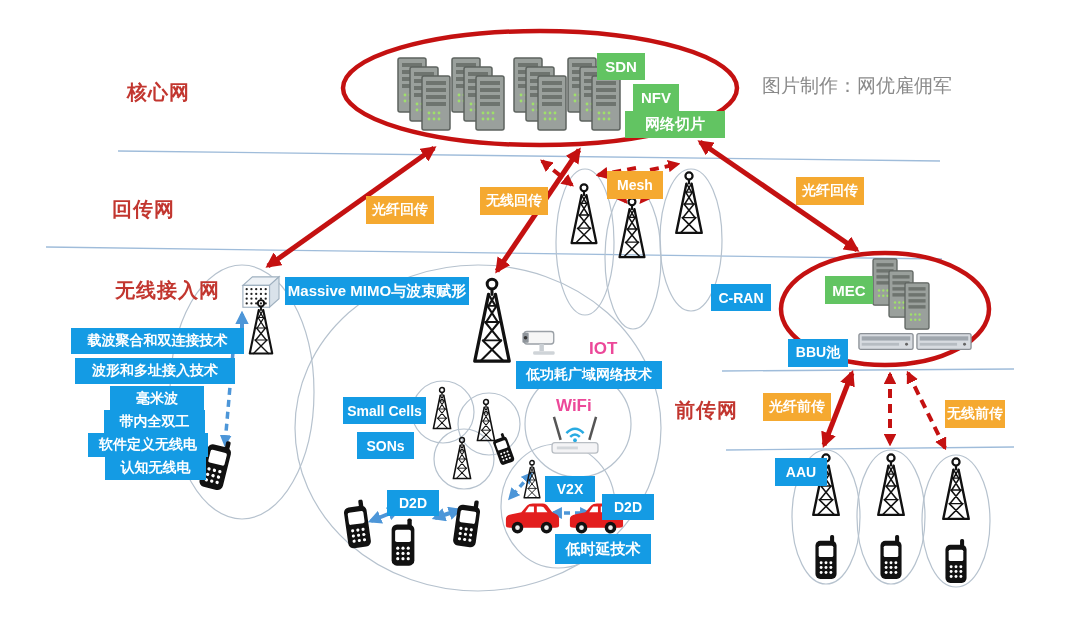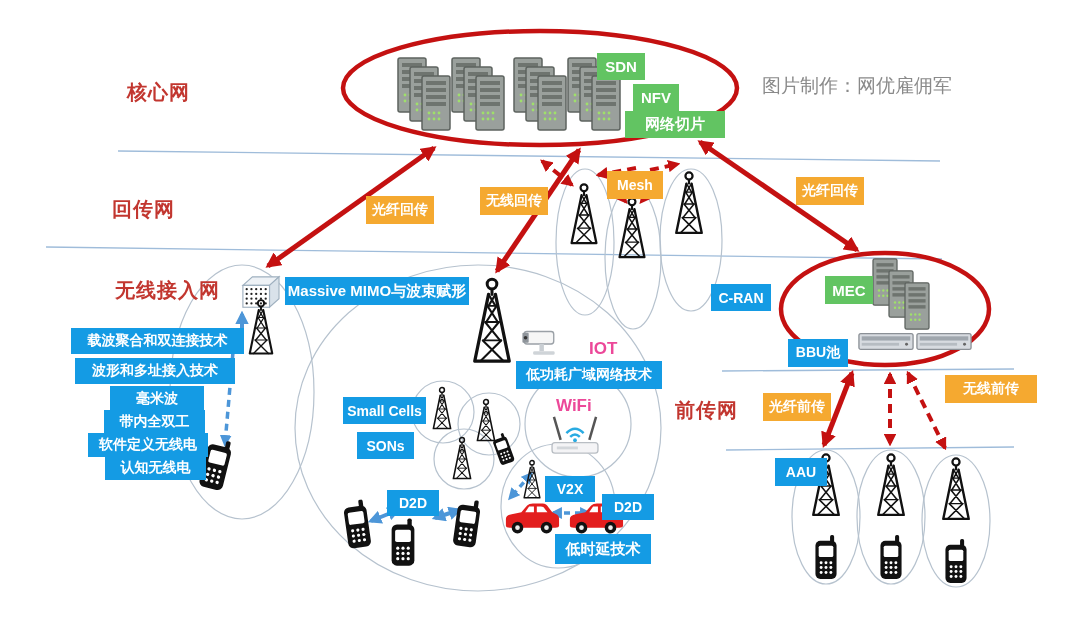--- a/index.html
+++ b/index.html
@@ -281,16 +281,16 @@
 <div class="box blue" style="left:387px;top:490px;width:52px;height:26px;">D2D</div>
 <div class="box blue" style="left:545px;top:476px;width:50px;height:26px;">V2X</div>
 <div class="box blue" style="left:602px;top:494px;width:52px;height:26px;">D2D</div>
 <div class="box blue" style="left:516px;top:361px;width:146px;height:28px;">低功耗广域网络技术</div>
 <div class="box blue big-t" style="left:555px;top:534px;width:96px;height:30px;">低时延技术</div>
 
 <div class="black-lbl" style="left:589px;top:339px;">IOT</div>
 <div class="black-lbl" style="left:556px;top:396px;">WiFi</div>
 
 <div class="box orange" style="left:763px;top:393px;width:68px;height:28px;">光纤前传</div>
-<div class="box orange" style="left:945px;top:375px;width:92px;height:28px;">无线前传</div>
+<div class="box orange" style="left:945px;top:400px;width:60px;height:28px;">无线前传</div>
 <div class="box blue" style="left:763px;top:458px;width:52px;height:28px;margin-left:12px;">AAU</div>
 
 </div>
 
 </body></html>

